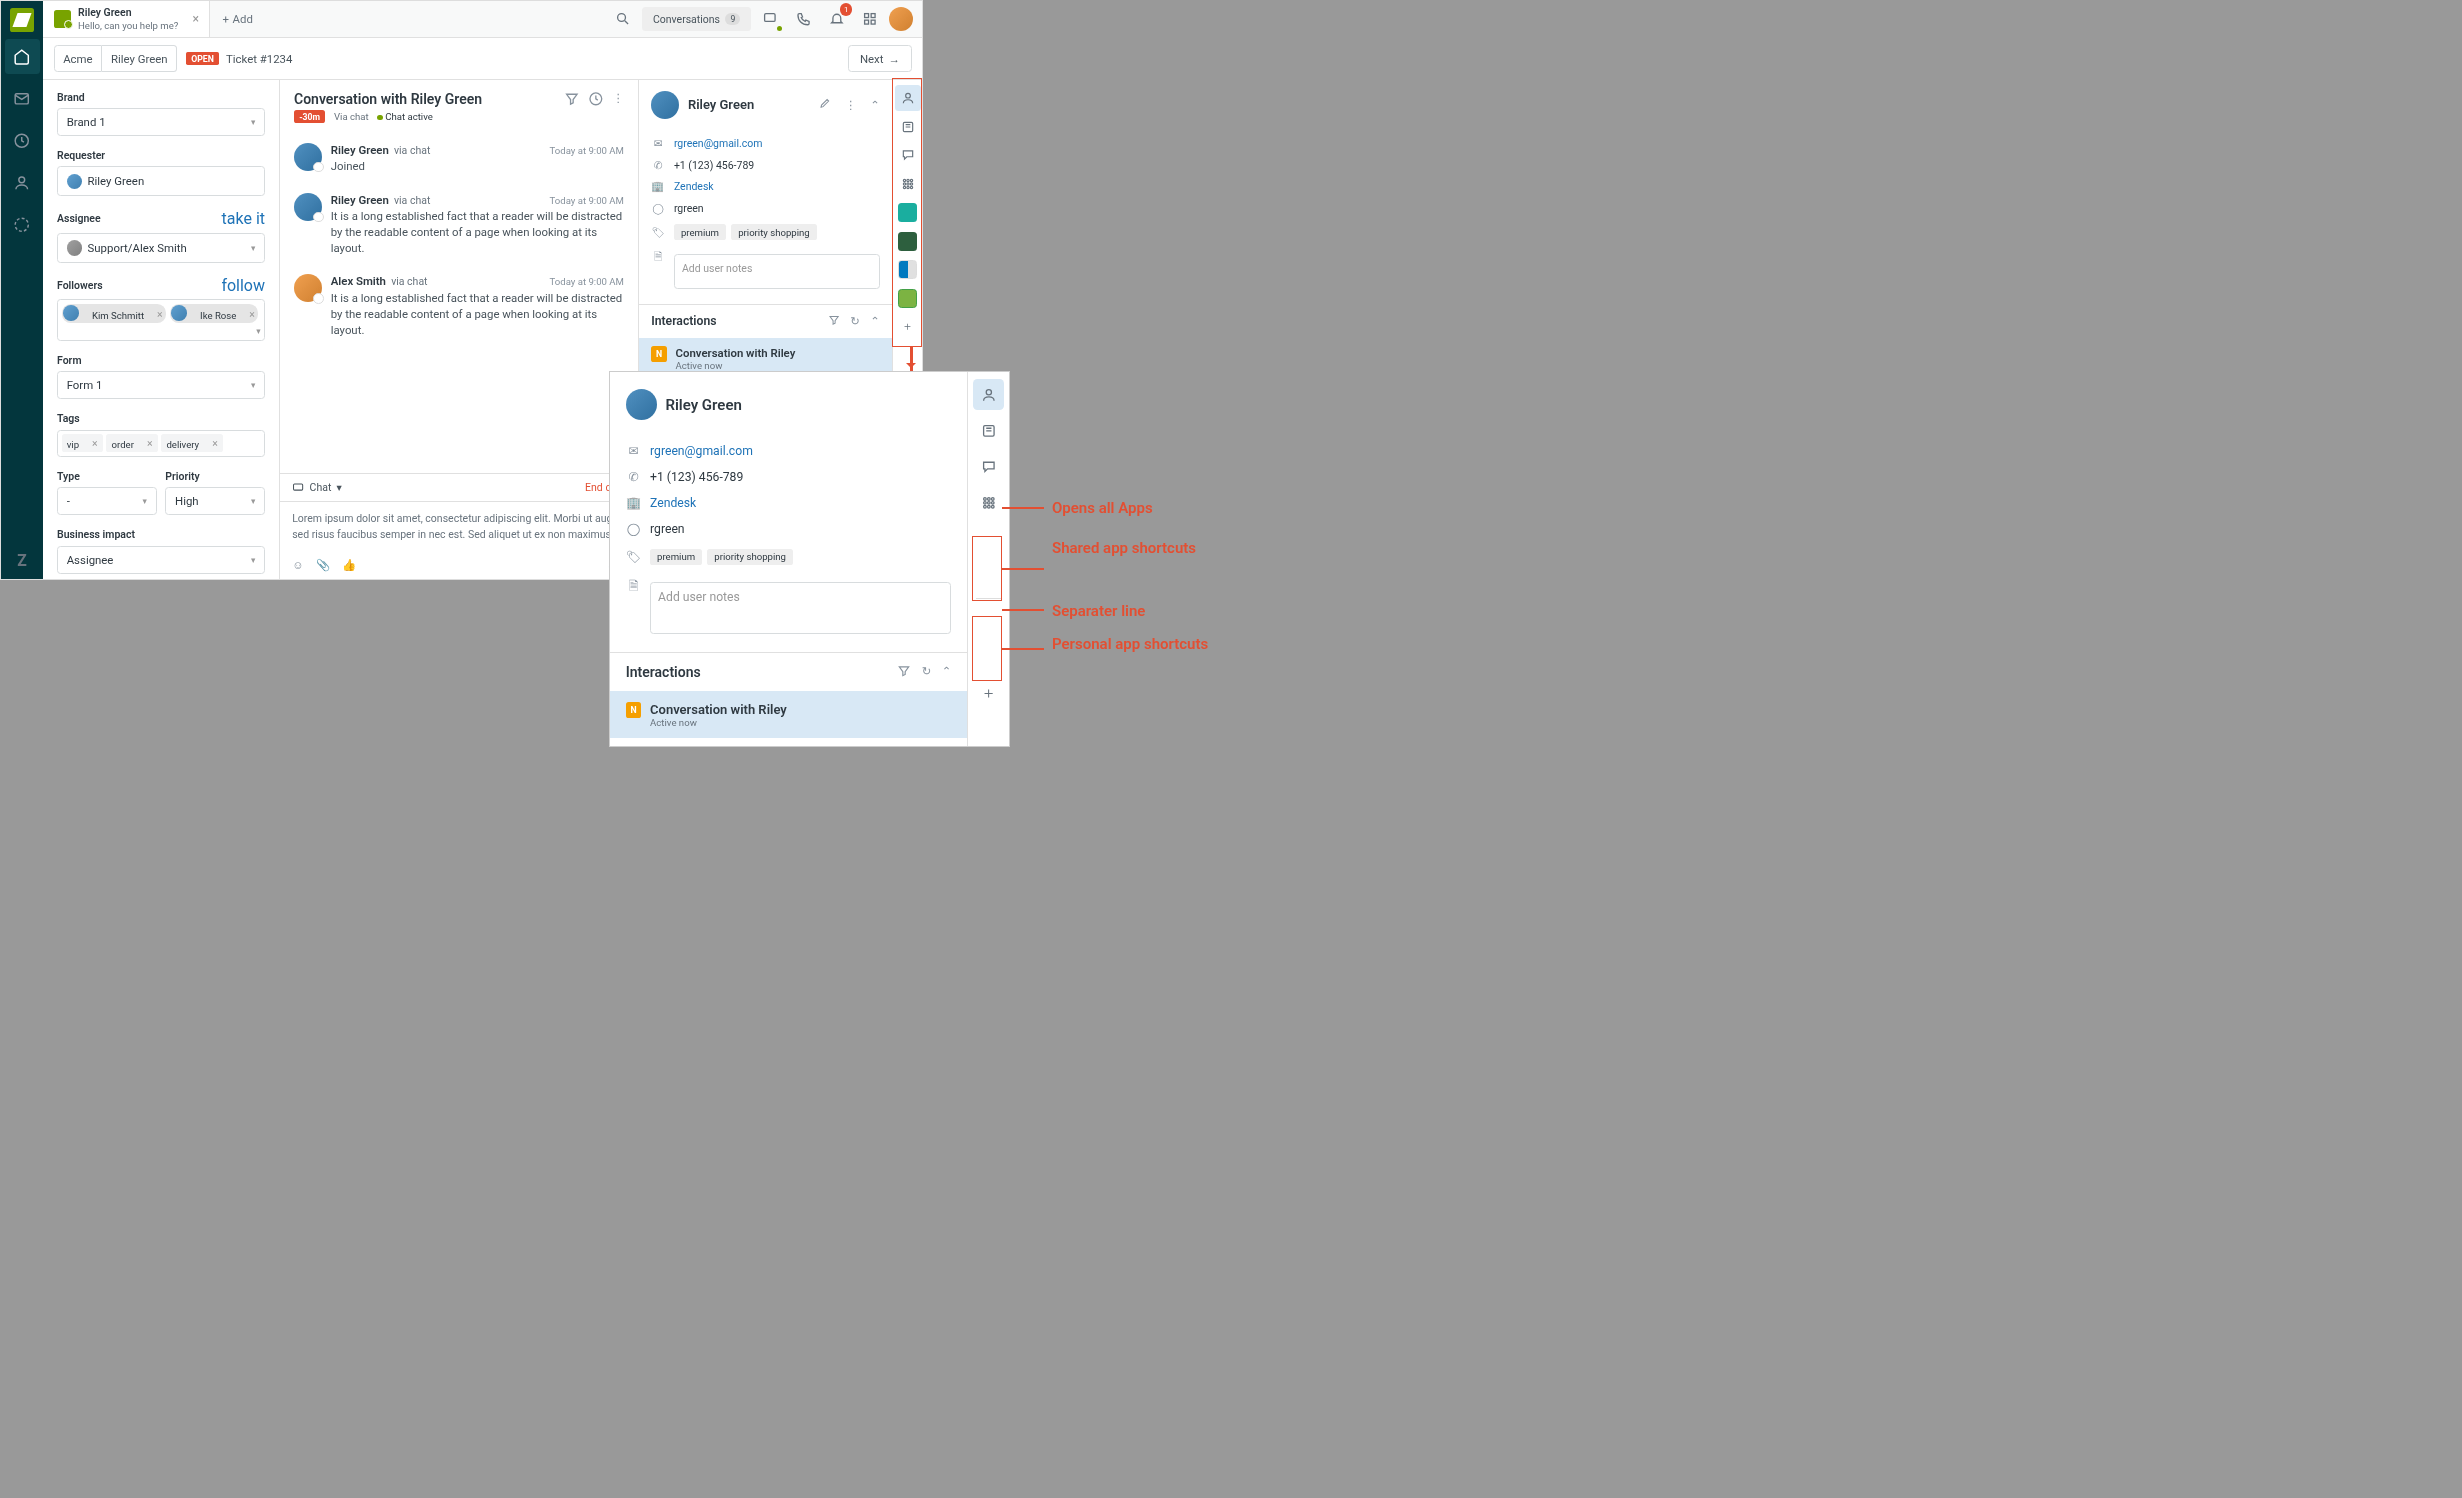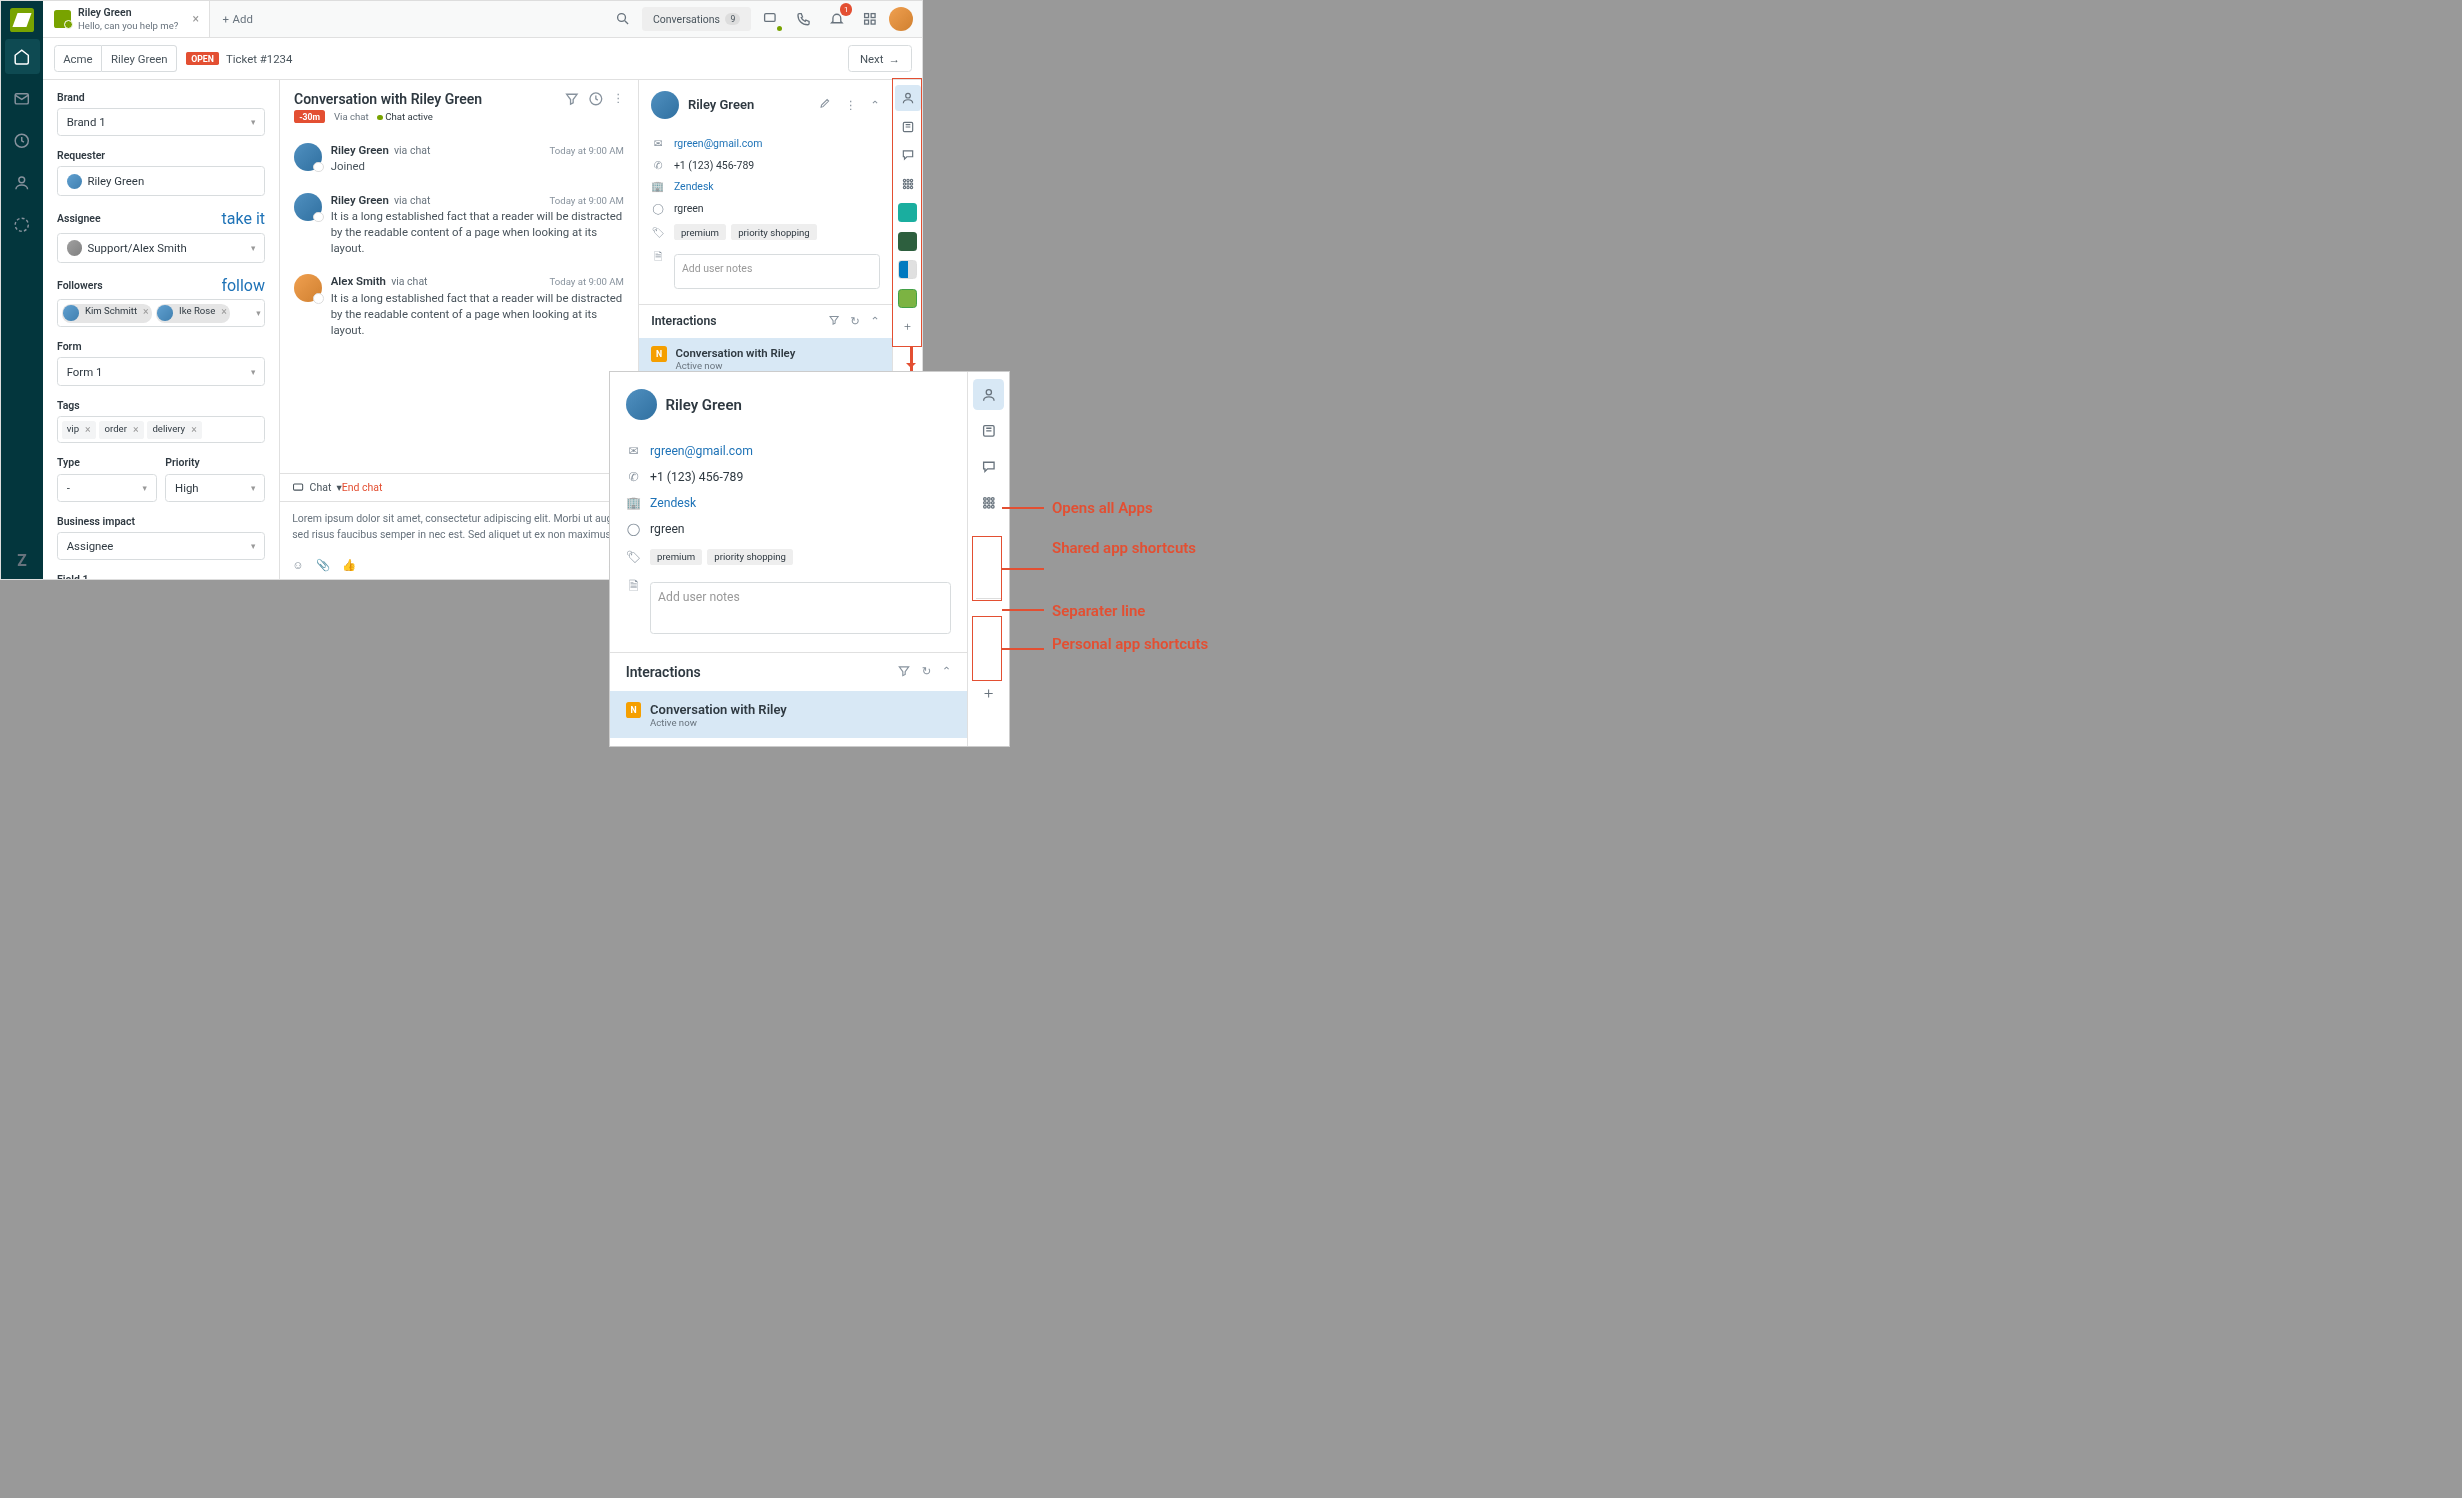--- a/index.html
+++ b/index.html
@@ -40,21 +40,21 @@
 .nextbtn{margin-left:auto;border:0.9px solid #d8dcde;padding:5.2px 10.5px;border-radius:3.5px;display:flex;align-items:center;gap:5.2px;cursor:pointer;color:#49545c;background:#fff}
 .content{flex:1;display:flex;min-height:0}
 .props{width:236px;padding:10.5px 14px;overflow-y:auto}
 .props .fld{margin-bottom:13px}
 .props .lbl{font-size:10.5px;font-weight:600;color:#2f3941;margin-bottom:4.4px;display:flex;justify-content:space-between;align-items:center}
 .props .lbl .act{color:#1f73b7;font-weight:normal;font-size:16px;cursor:pointer}
 .props .sel{border:0.9px solid #d8dcde;border-radius:3.5px;padding:6.1px 8.7px;display:flex;align-items:center;justify-content:space-between;cursor:pointer;font-size:11.4px;background:#fff}
 .props .sel .sv{display:flex;align-items:center;gap:5.2px}
 .props .chev{color:#999;font-size:8.7px}
 .props .tags{border:0.9px solid #d8dcde;border-radius:3.5px;padding:3.5px;display:flex;flex-wrap:wrap;gap:3.5px;align-items:center}
-.props .tag{background:#f3f4f5;padding:2.6px 5.2px;border-radius:2.6px;font-size:9.6px;display:flex;align-items:flex-start;gap:6px}
+.props .tag{background:#f3f4f5;padding:2.6px 5.2px;border-radius:2.6px;font-size:9.6px;display:flex;align-items:flex-end;gap:13px}
 .props .tag .tx{color:#999;cursor:pointer;font-size:10.5px}
 .props .tag.p{background:#e5e5e5;border-radius:8.7px;padding:1.7px 3.5px 1.7px 1.7px}
 .props .row2{display:flex;gap:8.7px}
 .props .row2 .fld{flex:1}
 .miniav{width:15.7px;height:15.7px;border-radius:50%;background:linear-gradient(135deg,#60a0d0,#4080b0);display:inline-block}
 .miniav.g{background:linear-gradient(135deg,#a0a0a0,#808080)}
 .conv{flex:1;border-left:0.9px solid #e0e0e0;border-right:0.9px solid #e0e0e0;display:flex;flex-direction:column;min-width:0}
 .convhead{padding:10.5px 14px;display:flex;align-items:flex-start;justify-content:space-between}
 .convhead h2{font-size:14px;font-weight:600;margin-bottom:3.5px}
 .convhead .sub{display:flex;align-items:center;gap:8.7px;font-size:9.6px}
@@ -69,21 +69,21 @@
 .msg .mav.rg{background:linear-gradient(135deg,#5090c0,#3070a0)}
 .msg .mav.as{background:linear-gradient(135deg,#f0a050,#d08030)}
 .msg .mav::after{content:"";position:absolute;right:-1.7px;bottom:-1.7px;width:8.7px;height:8.7px;border-radius:50%;background:#fff;border:0.9px solid #ddd}
 .msg .mbody{flex:1}
 .msg .mhead{display:flex;align-items:baseline;gap:5.2px;margin-bottom:2.6px}
 .msg .mname{font-weight:600;font-size:11.4px}
 .msg .mvia{color:#68737d;font-size:10.5px}
 .msg .mtime{margin-left:auto;color:#87929d;font-size:9.6px}
 .msg .mtext{font-size:11.4px;color:#49545c;line-height:1.4}
 .composer{border-top:0.9px solid #e0e0e0}
-.comphead{padding:7px 12.2px;display:flex;align-items:center;justify-content:flex-start;border-bottom:0.9px solid #e0e0e0}
+.comphead{padding:7px 12.2px;display:flex;align-items:center;justify-content:space-between;border-bottom:0.9px solid #e0e0e0}
 .chatsel{display:flex;align-items:center;gap:5.2px;color:#49545c;font-size:10.5px;cursor:pointer}
 .endchat{color:#e34f32;font-size:10.5px;cursor:pointer}
 .compbody{padding:8.7px 12.2px;color:#68737d;font-size:10.5px;line-height:1.5}
 .compfoot{padding:7px 12.2px;display:flex;align-items:center;gap:12.2px;color:#87929d}
 .compfoot .r{margin-left:auto;color:#1f73b7;font-size:10.5px;cursor:pointer}
 .compfoot span{cursor:pointer}
 .macro{border-top:0.9px solid #e0e0e0;padding:8.7px 12.2px}
 .macro .mb{border:0.9px solid #d8dcde;border-radius:3.5px;padding:7px 8.7px;color:#87929d;font-size:11.4px}
 .ctx{width:253px;display:flex;flex-direction:column}
 .ctxhead{padding:10.5px 12.2px;display:flex;align-items:center;gap:8.7px}

